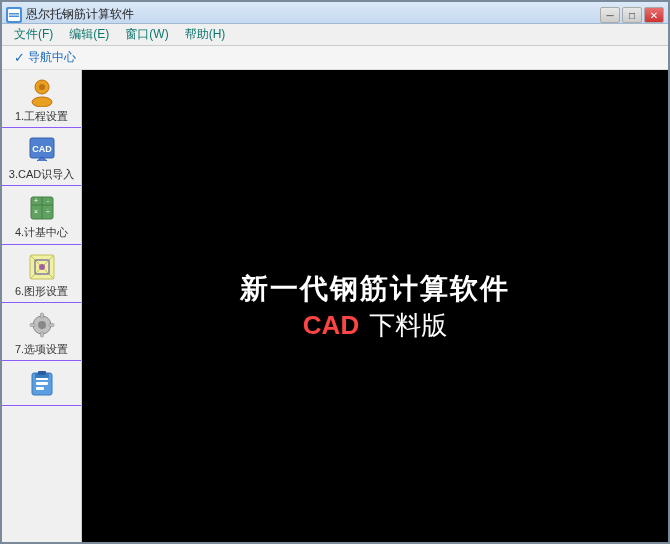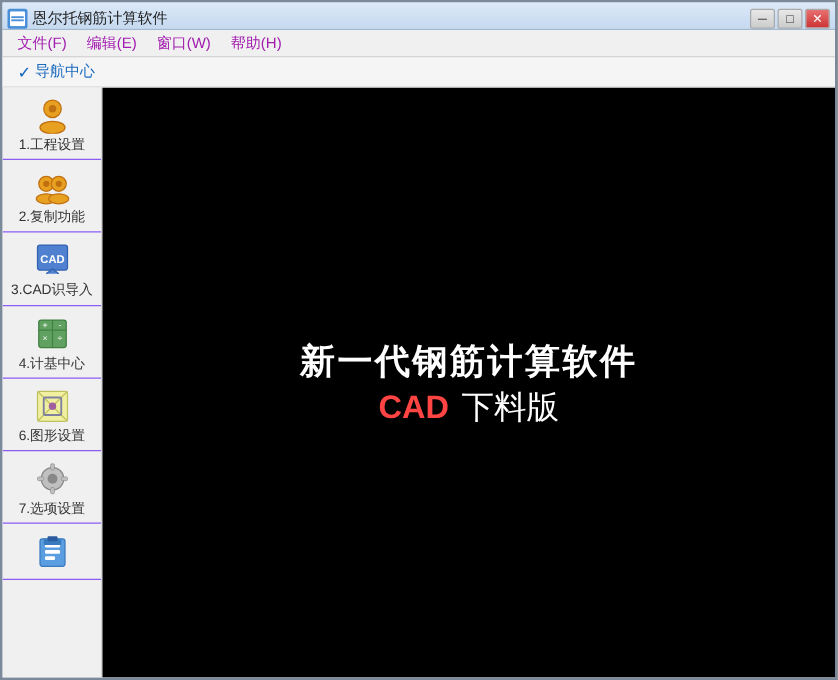--- a/index.html
+++ b/index.html
@@ -78,21 +78,21 @@
       height: 22px;
       display: flex;
       align-items: center;
       padding: 0 4px;
       border-bottom: 1px solid #ccc;
       flex-shrink: 0;
     }
     .menu-item {
       padding: 2px 8px;
       font-size: 12px;
-      color: #a21caf;
+      color: #0f766e;
       cursor: pointer;
     }
 
     
     .toolbar {
       background: #f5f5f5;
       height: 24px;
       display: flex;
       align-items: center;
       padding: 0 6px;
@@ -250,33 +250,20 @@
         <div class="sidebar-icon">
           <svg width="30" height="30" viewBox="0 0 30 30">
             <circle cx="15" cy="10" r="7" fill="#e8a020" stroke="#c07010" stroke-width="1"></circle>
             <ellipse cx="15" cy="25" rx="10" ry="5" fill="#e8a020" stroke="#c07010" stroke-width="1"></ellipse>
             <circle cx="15" cy="10" r="3" fill="#c07010"></circle>
           </svg>
         </div>
         <span class="sidebar-label">1.工程设置</span>
       </div>
 
-      <div class="sidebar-item">
-        <div class="sidebar-icon">
-          <svg width="30" height="30" viewBox="0 0 30 30">
-            <circle cx="10" cy="12" r="6" fill="#e8a020" stroke="#c07010" stroke-width="1"></circle>
-            <circle cx="20" cy="12" r="6" fill="#e8a020" stroke="#c07010" stroke-width="1"></circle>
-            <ellipse cx="10" cy="24" rx="8" ry="4" fill="#e8a020" stroke="#c07010" stroke-width="1"></ellipse>
-            <ellipse cx="20" cy="24" rx="8" ry="4" fill="#e8a020" stroke="#c07010" stroke-width="1"></ellipse>
-            <circle cx="10" cy="12" r="2.5" fill="#c07010"></circle>
-            <circle cx="20" cy="12" r="2.5" fill="#c07010"></circle>
-          </svg>
-        </div>
-        <span class="sidebar-label">2.复制功能</span>
-      </div>
 
       <div class="sidebar-item">
         <div class="sidebar-icon">
           <svg width="30" height="30" viewBox="0 0 30 30">
             <rect x="3" y="3" width="24" height="20" rx="2" fill="#5080d0" stroke="#3060b0" stroke-width="1"></rect>
             <text x="15" y="17" text-anchor="middle" fill="white" font-size="9" font-weight="bold">CAD</text>
             <path d="M10 26 L15 22 L20 26" fill="#5080d0" stroke="#3060b0" stroke-width="1"></path>
           </svg>
         </div>
         <span class="sidebar-label">3.CAD识导入</span>

